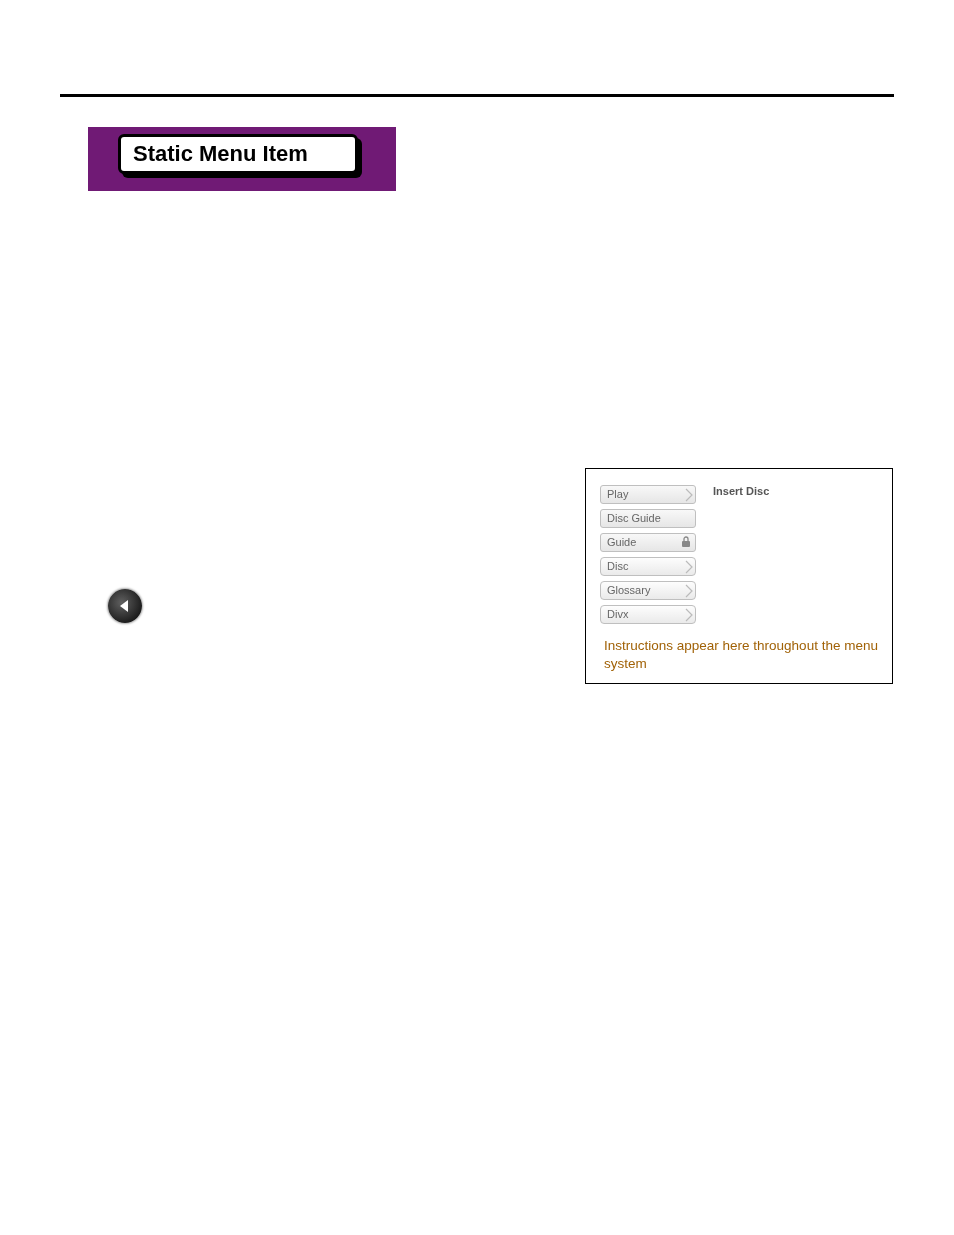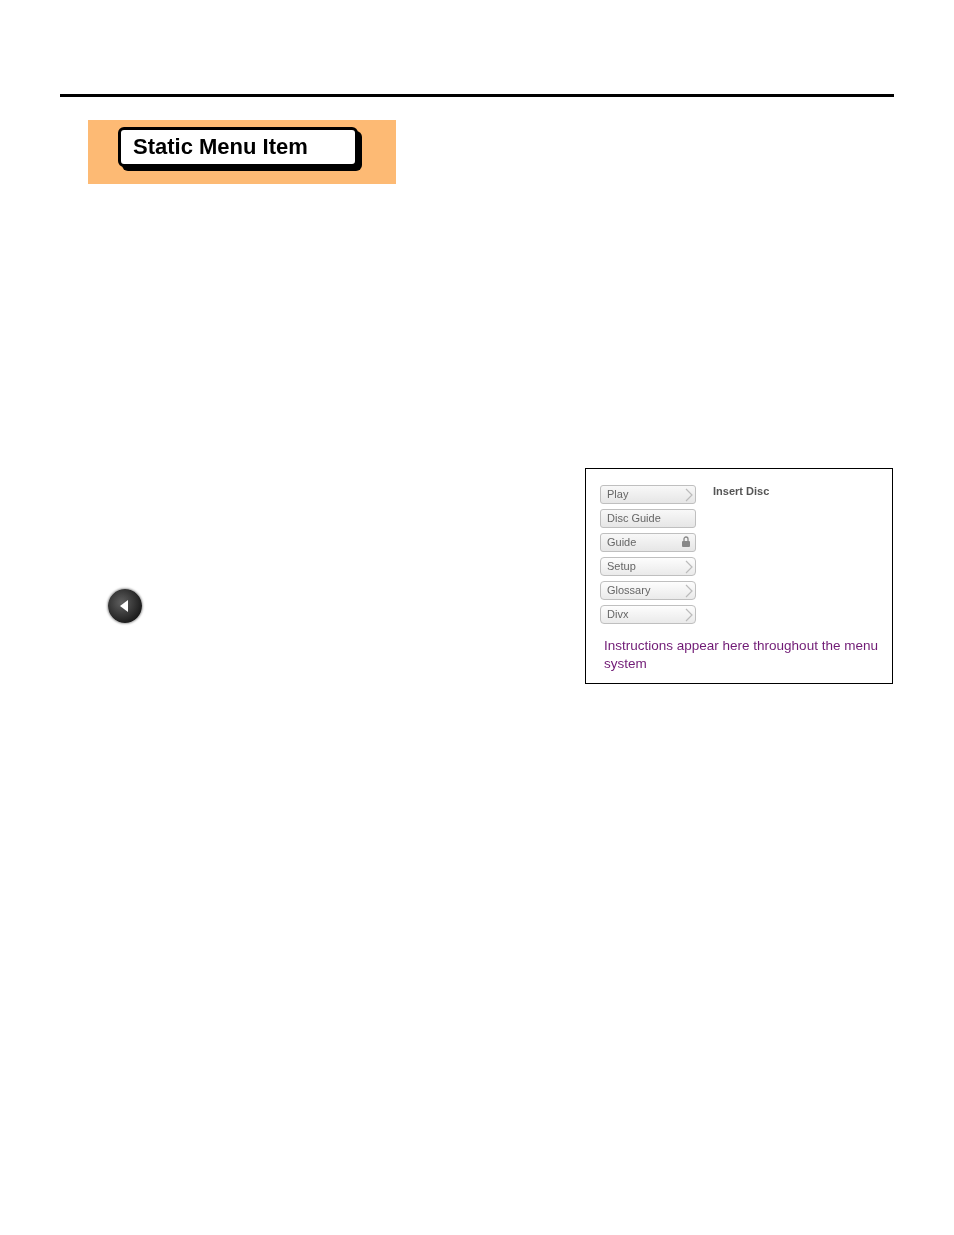--- a/index.html
+++ b/index.html
@@ -18,24 +18,24 @@
     position: absolute;
     left: 60px;
     top: 94px;
     width: 834px;
     border-top: 3px solid #000;
   }
   
   .menu-chip-wrap {
     position: absolute;
     left: 88px;
-    top: 120px;
+    top: 127px;
     width: 308px;
     height: 64px;
-    background: #fdba74;
+    background: #701a75;
   }
   .menu-chip {
     position: absolute;
     left: 30px;
     top: 7px;
     width: 240px;
     height: 40px;
     background: #fff;
     border: 3px solid #000;
     border-radius: 6px;
@@ -113,21 +113,21 @@
     font-size: 11px;
     font-weight: 600;
     color:#555;
   }
   .caption {
     position: absolute;
     left: 18px;
     right: 3px;
     bottom: 10px;
     font-size: 13.5px;
-    color: #701a75;
+    color: #a16207;
     line-height: 1.35;
   }
 </style>
 </head>
 <body>
 
 <div class="page">
 
   <div class="divider"></div>
 
@@ -172,21 +172,21 @@
             <svg width="10" height="12" viewBox="0 0 10 12">
               <rect x="1" y="5" width="8" height="6" rx="1" fill="#888"></rect>
               <path d="M3 5 V3 a2 2 0 0 1 4 0 V5" stroke="#888" stroke-width="1.3" fill="none"></path>
             </svg>
           </span>
         </div>
       </div>
 
       <div class="row">
         <div class="pill">
-          <span>Setup</span>
+          <span>Disc</span>
           <span class="chev">
             <svg width="8" height="14" viewBox="0 0 8 14">
                 <path d="M1 1 L7 7 L1 13" stroke="#bbb" stroke-width="1.2" fill="none"></path>
               </svg>
           </span>
         </div>
       </div>
 
       <div class="row">
         <div class="pill">

